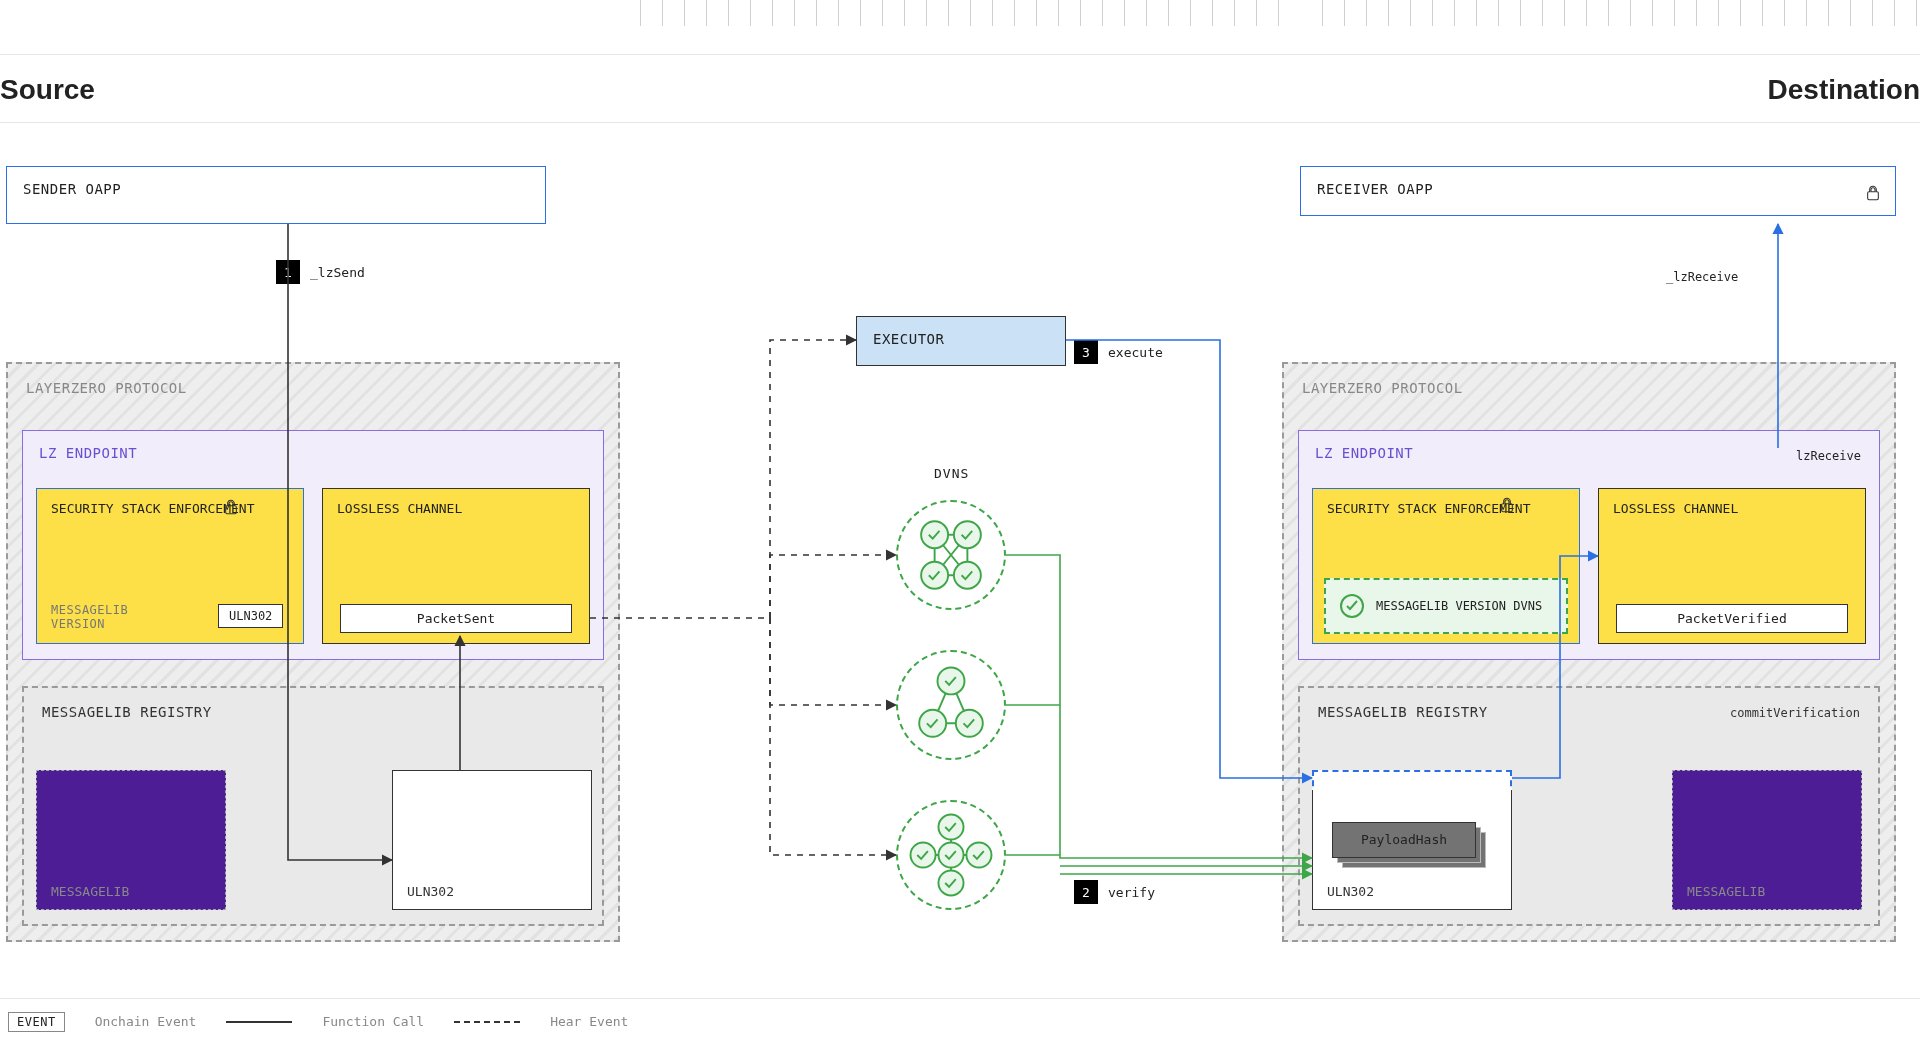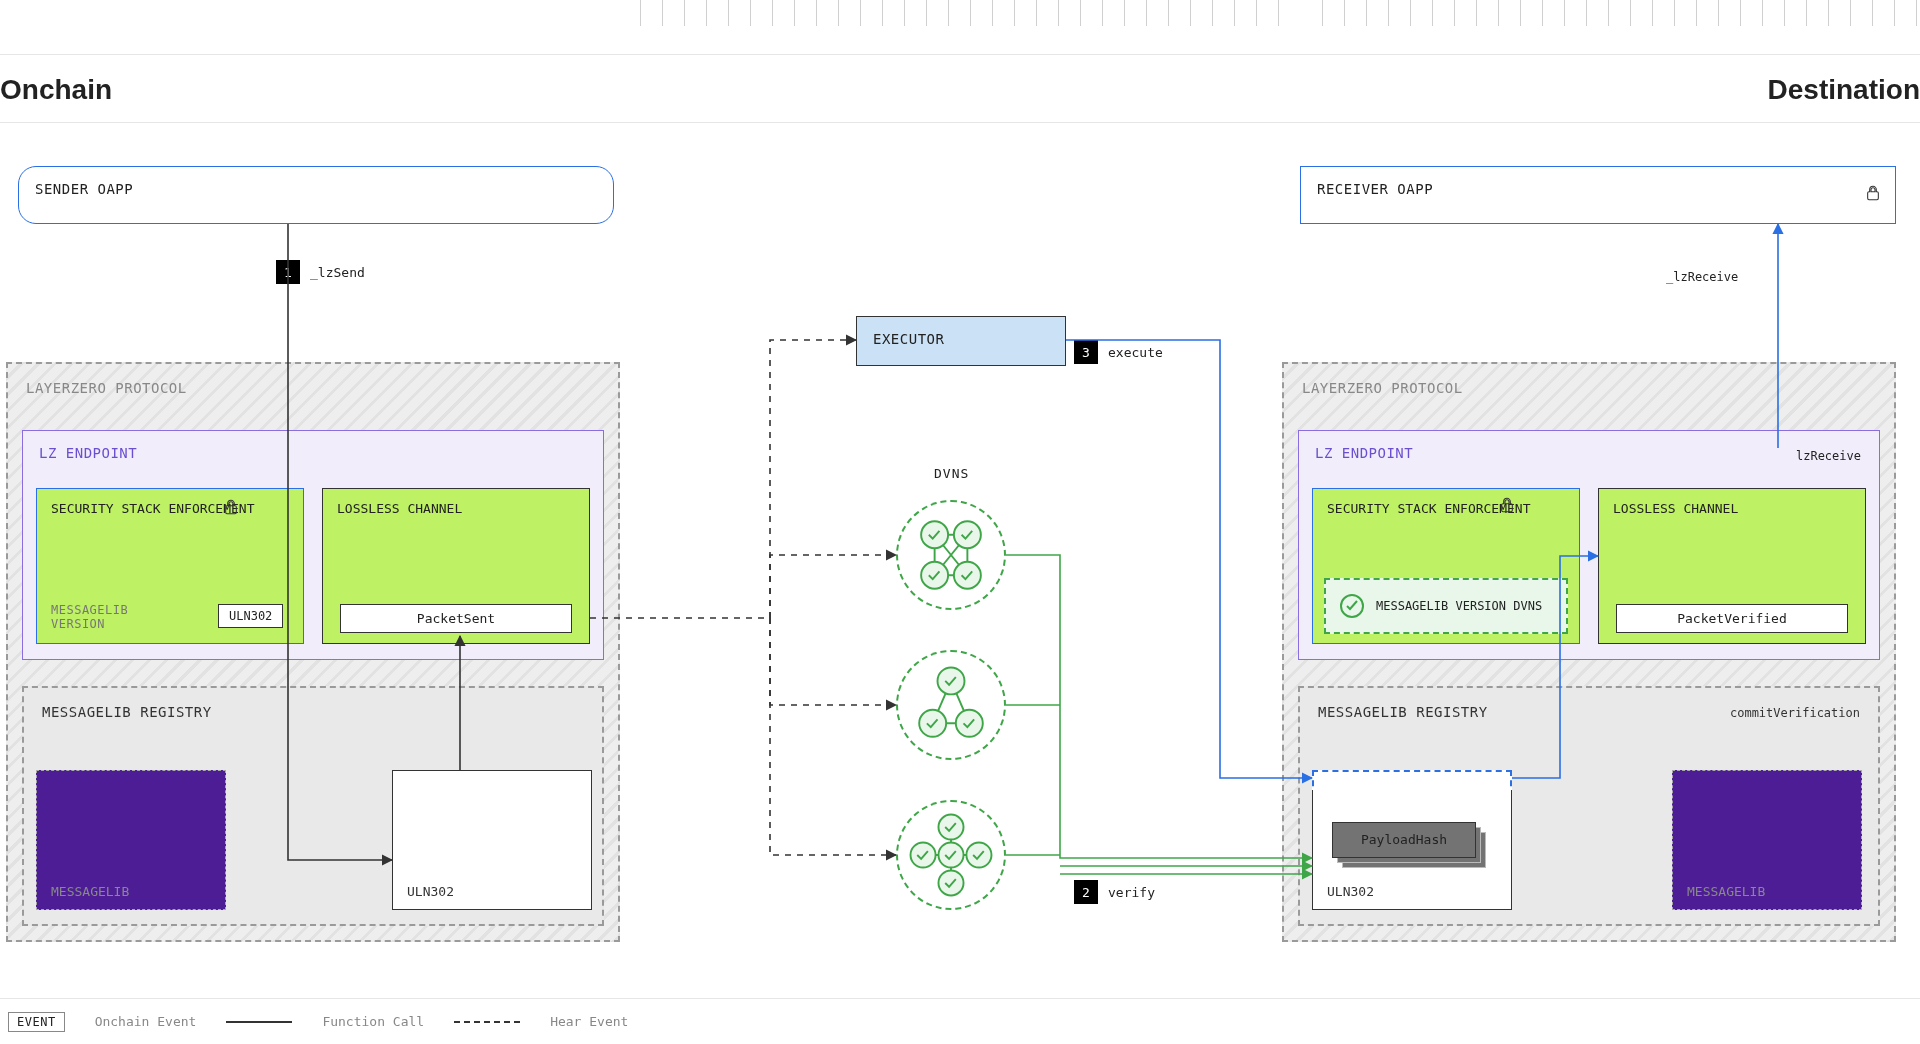--- a/index.html
+++ b/index.html
@@ -34,21 +34,21 @@
 
   .lock { width:16px; height:16px; display:inline-block; vertical-align:middle; }
   .grey-panel { position:absolute; border:2px dashed #9a9a9a;
     background-color:#eee;
     background-image: repeating-linear-gradient(-45deg, #e2e2e2 0 3px, #eee 3px 12px);
   }
   .grey-panel .lbl { font-size:14px; color:#888; padding:16px 18px; letter-spacing:.5px; }
   .inner-grey { position:absolute; background:#4c1d95; border:1px dashed #aaa; }
   .inner-lbl { position:absolute; bottom:10px; left:14px; font-size:13px; color:#888; }
 
-  .card { position:absolute; border:1px solid #333; background:#bef264; padding:12px 14px; }
+  .card { position:absolute; border:1px solid #333; background:#fde047; padding:12px 14px; }
   .card .small { font-size:12px; color:#777; letter-spacing:.5px; }
   .pill { position:absolute; border:1px solid #333; background:#fff; padding:6px 14px; font-size:13px; }
 
   .step { width:24px; height:24px; background:#000; color:#fff; display:inline-flex; align-items:center; justify-content:center; font-size:13px; }
   .step-wrap { position:absolute; display:flex; align-items:center; gap:10px; }
 
   .exec-box { border:1px solid #333; background:#cbe2f6; }
 
   .dvns-title { position:absolute; font-size:13px; letter-spacing:1px; }
   .dvns-circle { position:absolute; width:110px; height:110px; border:2px dashed #3fa648; border-radius:50%; }
@@ -79,25 +79,25 @@
 </head>
 <body>
 
 <div class="canvas">
 
   <div class="tick-top">
       <div class="gap"></div>
     </div>
 
   <div class="hr1"></div>
-  <div class="section-head src-head">Onchain</div>
+  <div class="section-head src-head">Source</div>
   <div class="section-head dst-head">Destination</div>
   <div class="hr2"></div>
 
-  <div class="box blue-border" style="left:18px; top:166px; width:596px; height:58px;border-radius:18px;">
+  <div class="box blue-border" style="left:6px; top:166px; width:540px; height:58px;">
     <div class="title">SENDER OAPP</div>
     <svg class="lock" style="position:absolute; right:14px; top:18px;" viewBox="0 0 24 24">
         <path fill="M12 
 2a5 5 0 0 0-5 5v3H6a2 2 0 0 0-2 2v8a2 2 0 0 0 2 2h12a2 2 0 0 0 2-2v-8a2 2 0 0 0-2-2h-1V7a5 5 0 0 0-5-5zm-3 5a3 3 0 1 1 6 0v3H9V7z" stroke="#333" stroke-width="1.6"></path>
       </svg>
   </div>
 
   <div class="step-wrap" style="left:276px; top:260px;">
     <span class="step">1</span>
     <span>_lzSend</span>
@@ -209,21 +209,21 @@
           <path d="M49 55 l4 4 l7 -8"></path>
     </g>
       </svg>
   </div>
 
   <div class="step-wrap" style="left:1074px; top:880px;">
     <span class="step">2</span>
     <span>verify</span>
   </div>
 
-  <div class="box blue-border" style="left:1300px; top:166px; width:596px; height:58px;">
+  <div class="box blue-border" style="left:1300px; top:166px; width:596px; height:50px;">
     <div class="title">RECEIVER OAPP</div>
     <svg class="lock" style="position:absolute; right:14px; top:18px;" viewBox="0 0 24 24">
         <path d="M12 2a5 5 0 0 0-5 5v3H6a2 2 0 0 0-2 2v8a2 2 0 0 0 2 2h12a2 2 0 0 0 2-2v-8a2 2 0 0 0-2-2h-1V7a5 5 0 0 0-5-5zm-3 5a3 3 0 1 1 6 0v3H9V7z" fill="none" stroke="#333" stroke-width="1.6"></path>
       </svg>
   </div>
   <div class="text-pos tiny" style="left:1666px; top:270px;">_lzReceive</div>
 
   <div class="grey-panel" style="left:1282px; top:362px; width:614px; height:580px;">
     <div class="lbl">LAYERZERO PROTOCOL</div>
   </div>

